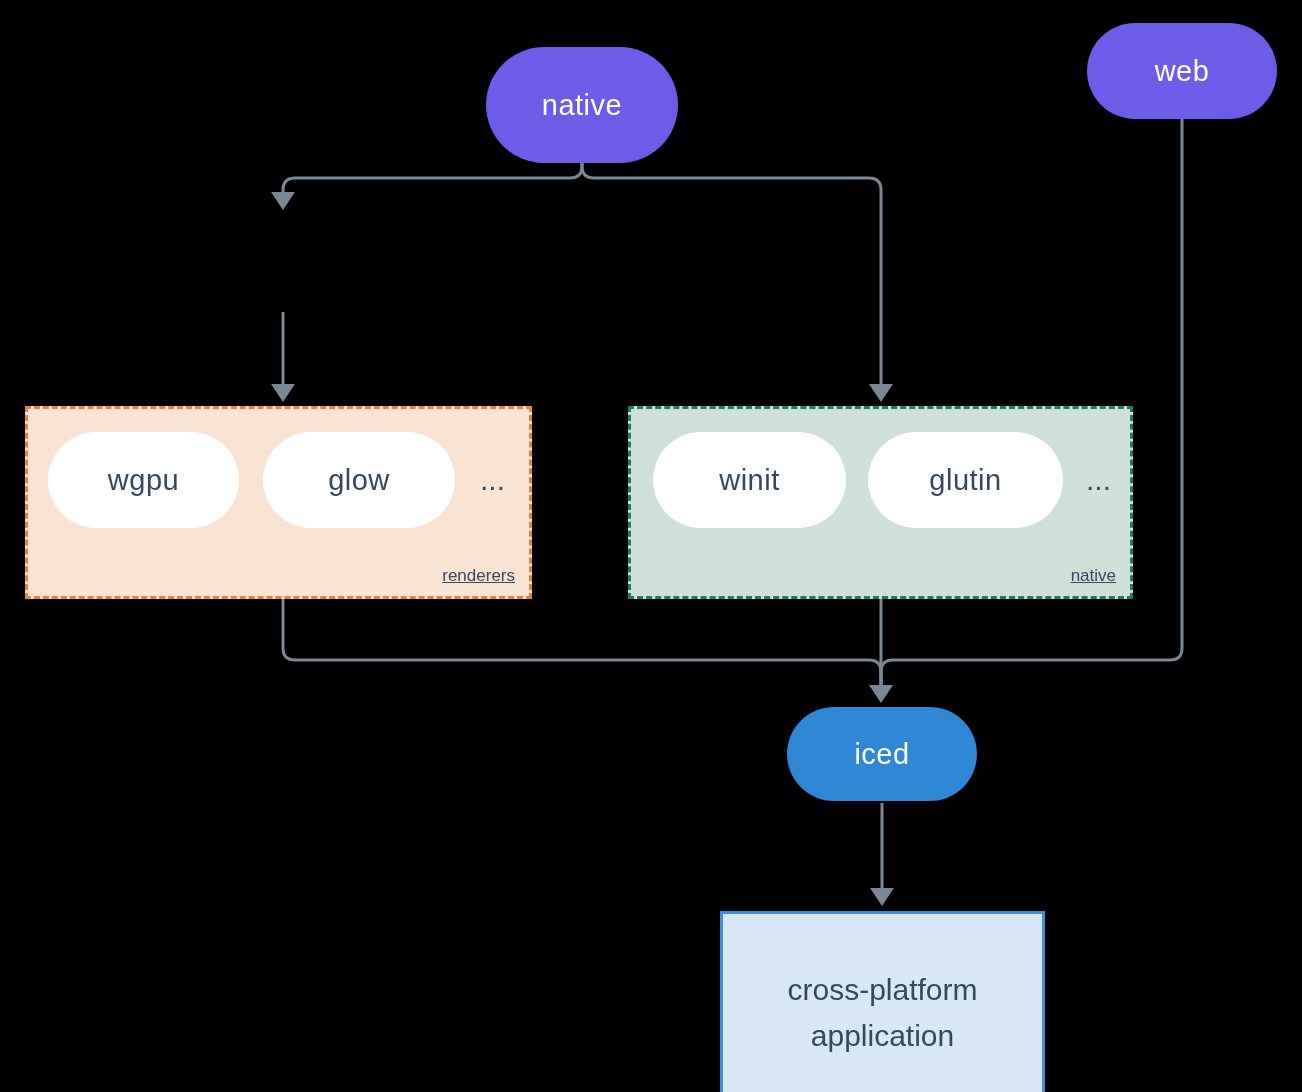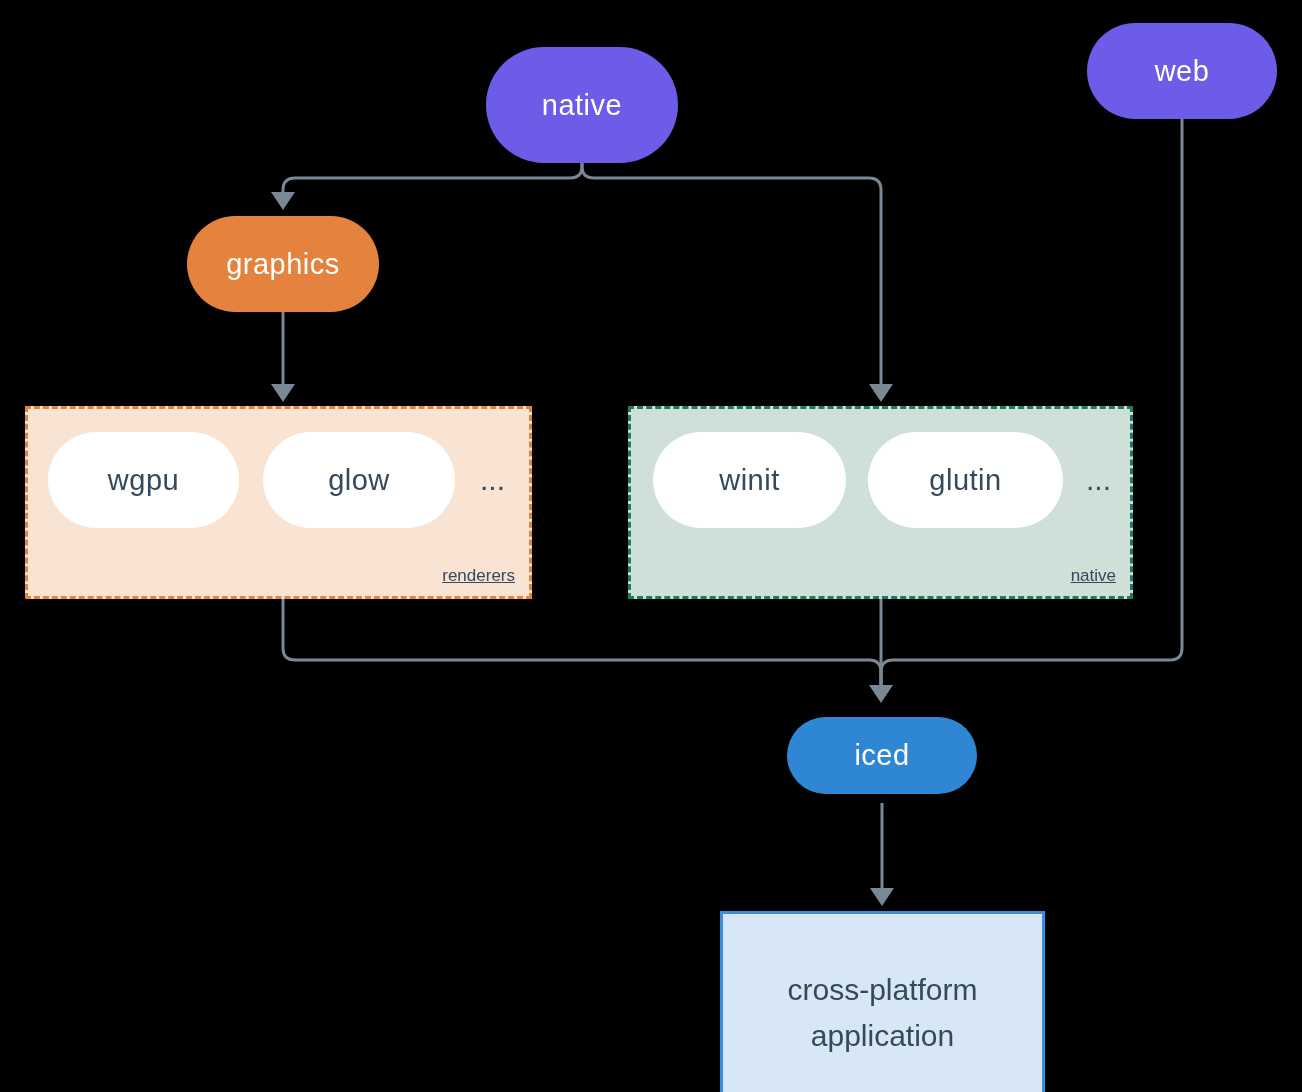--- a/index.html
+++ b/index.html
@@ -110,33 +110,32 @@
     <polygon points="271,384 295,384 283,402"></polygon>
     <polygon points="869,384 893,384 881,402"></polygon>
     <polygon points="869,685 893,685 881,703"></polygon>
     <polygon points="870,888 894,888 882,906"></polygon>
   </svg>
 
   <div class="pill purple" style="left:486px; top:7px; width:192px; height:116px;margin-top:40px;">native</div>
 
   <div class="pill purple" style="left:1087px; top:23px; width:190px; height:96px;">web</div>
 
-  <div class="pill orange" style="left:187px; top:216px; width:192px; height:96px;">graphics</div>
 
   <div class="groupbox renderers" style="left:25px; top:406px; width:507px; height:193px;">
     <div class="pill white" style="left:235px; top:23px; width:192px; height:96px;">glow</div>
     <div class="pill white" style="left:20px; top:23px; width:191px; height:96px;">wgpu</div>
     <div class="ellipsis" style="left:452px;">...</div>
     <div class="group-label">renderers</div>
   </div>
 
   <div class="groupbox shells" style="left:628px; top:406px; width:505px; height:193px;">
     <div class="pill white" style="left:237px; top:23px; width:195px; height:96px;">glutin</div>
     <div class="pill white" style="left:22px; top:23px; width:193px; height:96px;">winit</div>
     <div class="ellipsis" style="left:455px;">...</div>
     <div class="group-label">native</div>
   </div>
 
-  <div class="pill blue" style="left:787px; top:707px; width:190px; height:77px;margin-top:10px;">iced</div>
+  <div class="pill blue" style="left:787px; top:707px; width:190px; height:94px;">iced</div>
 
   <div class="appbox">cross-platform application</div>
 
 </div>
 
 </body></html>

